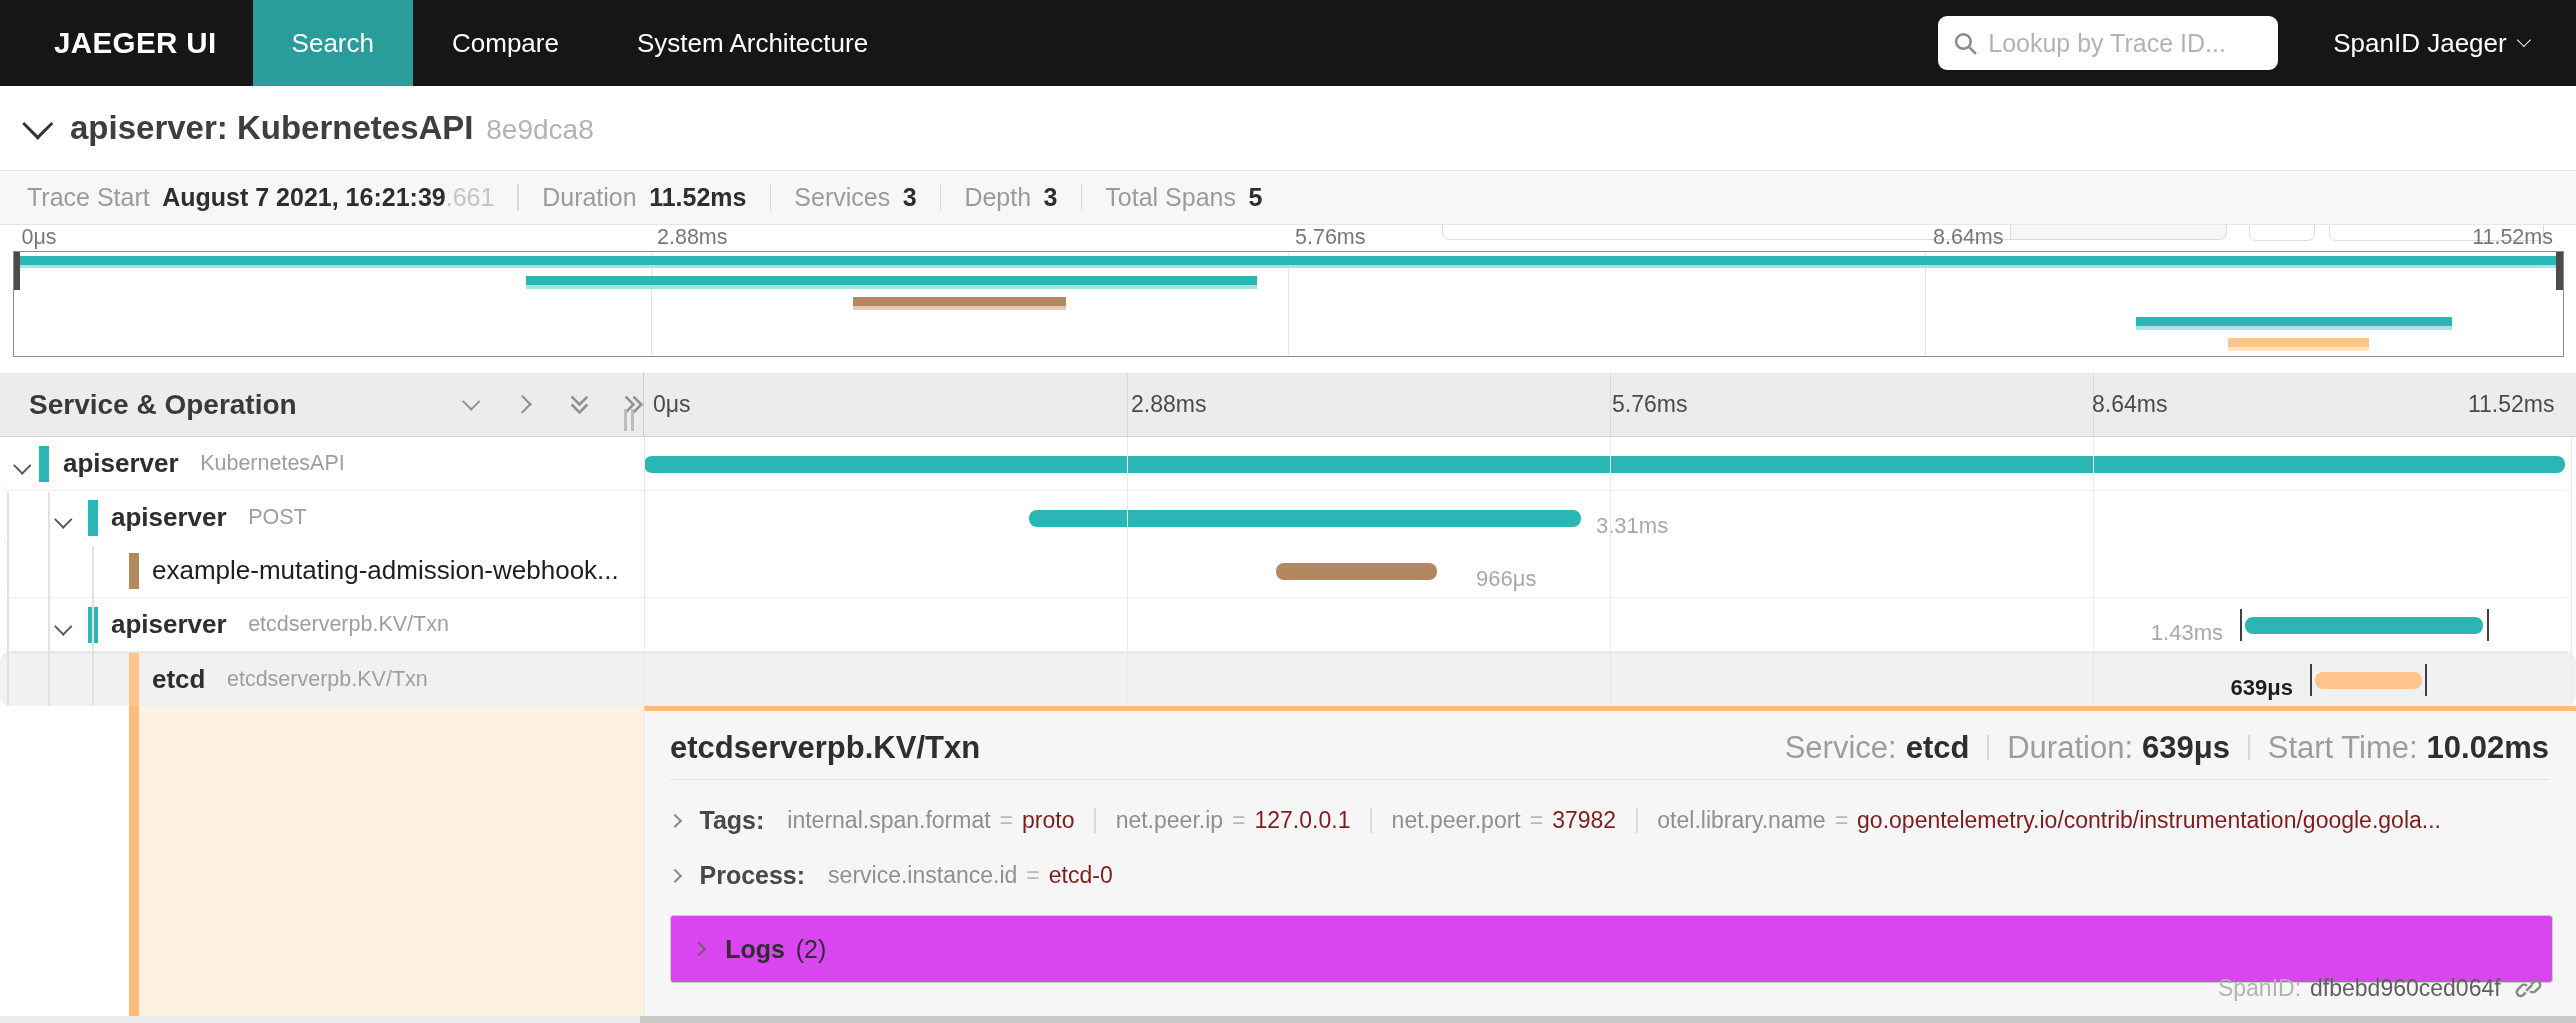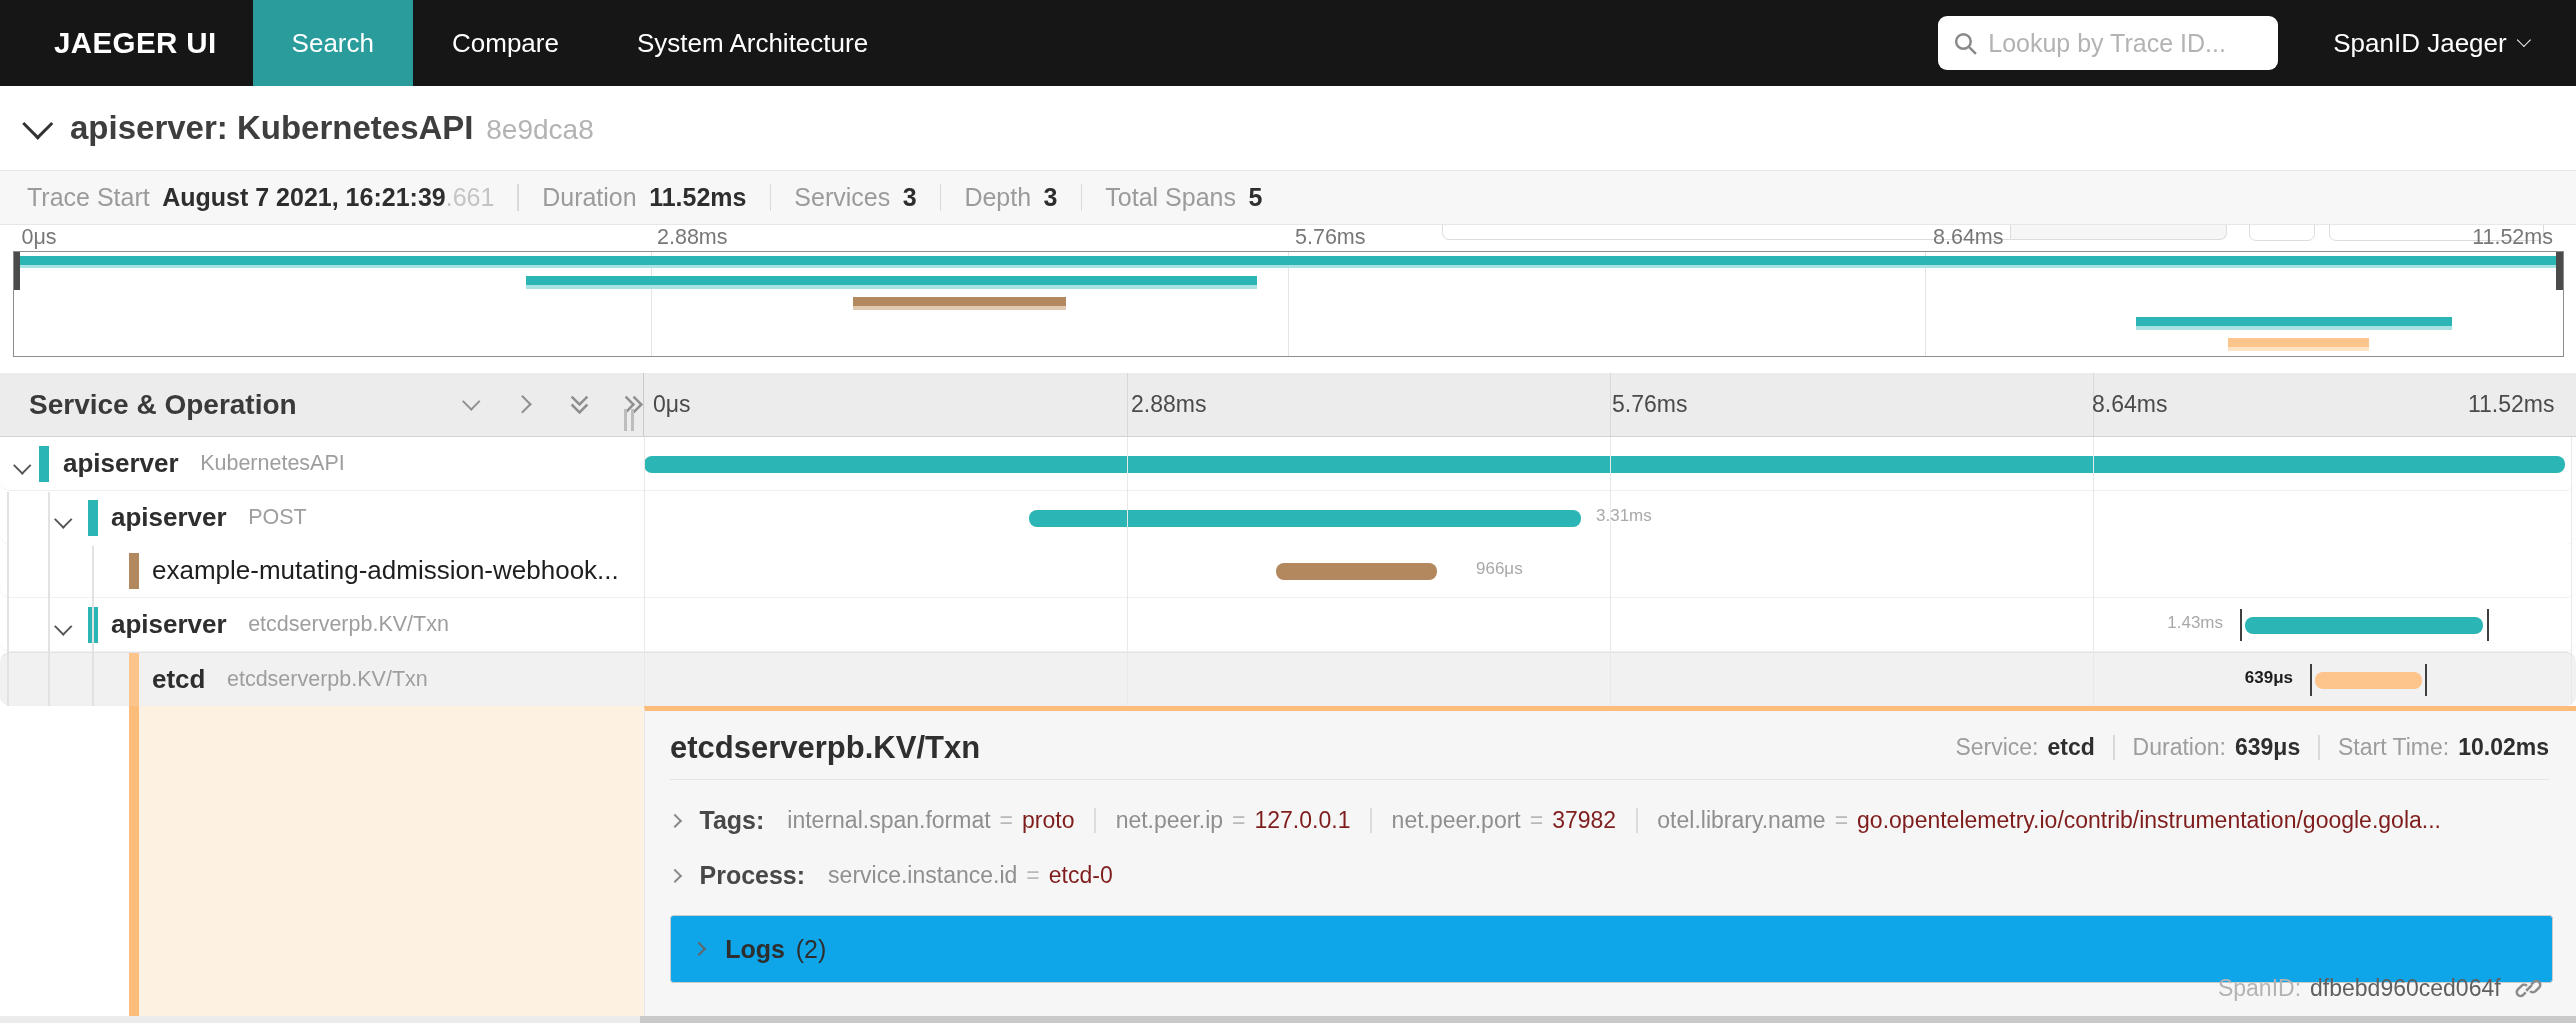--- a/index.html
+++ b/index.html
@@ -83,49 +83,49 @@
     border-bottom:0.9px solid #f0f0f0; cursor:pointer;border-radius:10px; }
   .row.selected { background:#f1f1f1; border-top:0.9px solid #e3e3e3; }
   .row .svc { position:absolute; top:0; height:53px; display:flex; align-items:center; gap:21.5px; }
   .row .svc .name { font-size:26px; font-weight:600; color:#2e2e2e; white-space:nowrap; max-width:483px;
     overflow:hidden; text-overflow:ellipsis; }
   .row .svc .name.plain { font-weight:400; color:#1e1e1e; }
   .row .svc .op { font-size:21.5px; color:#9e9e9e; white-space:nowrap; }
   .row .tog { position:absolute; top:21.5px; width:12.5px; height:12.5px; border-width:2.7px; border-color:#555; }
   .colorbar { position:absolute; width:9.8px; }
   .span-bar { position:absolute; height:17px; border-radius:8px; top:19px; }
-  .bar-label { position:absolute; font-size:17px; color:#a9a9a9; top:15px; white-space:nowrap; }
+  .bar-label { position:absolute; font-size:22px; color:#a9a9a9; top:22px; white-space:nowrap; }
   .bar-label.strong { color:#1d1d1d; font-weight:700; }
   .end-tick { position:absolute; width:1.8px; height:32px; background:#3f3f3f; top:10.7px; }
   .vgrid { position:absolute; width:0.9px; background:#e8e8e8; }
   .guide { position:absolute; width:1.8px; background:#e2e2e2; }
 
   
   .detail-left { position:absolute; left:0; top:706px; width:644px; height:310px; background:#fff; }
   .peach { position:absolute; left:139px; top:0; width:505px; height:310px; background:#fdf2e2; }
   .sel-band { position:absolute; left:129px; width:9.8px; background:#fbbd79; }
   .detail { position:absolute; left:644px; top:706px; width:1932px; height:310px; background:#f6f6f6;
     border-top:5.4px solid #fbbd79; border-left:0.9px solid #e8e8e8; }
   .d-head { position:absolute; left:25px; right:27px; top:14.3px; height:55px;
     display:flex; align-items:center; border-bottom:0.9px solid #e4e4e4; padding-bottom:9px; }
   .d-head h3 { font-size:31px; font-weight:700; color:#2f2f2f; }
-  .d-meta { margin-left:auto; display:flex; align-items:center; font-size:23px; }
+  .d-meta { margin-left:auto; display:flex; align-items:center; font-size:31px; }
   .d-meta .lab { color:#9d9d9d; margin-right:9px; }
   .d-meta .val { color:#2e2e2e; font-weight:700; }
   .d-meta .sep { width:1.8px; height:25px; background:#d9d9d9; margin:0 18px; }
   .acc-row { position:absolute; left:25px; right:27px; height:47px; display:flex; align-items:center;
     font-size:23px; cursor:pointer; }
   .acc-row .tog-chev { width:9.8px; height:9.8px; border-width:2.7px; border-color:#8a8a8a; margin-right:19.7px; flex:0 0 auto; }
   .acc-row .acc-lab { font-weight:700; color:#484848; font-size:25px; margin-right:23px; }
   .kv { display:flex; align-items:center; white-space:nowrap; }
   .kv .k { color:#8f8f8f; }
   .kv .eq { color:#b9b9b9; margin:0 9px; }
   .kv .v { color:#7f1d1d; }
   .kv-sep { width:1.8px; height:25px; background:#dcdcdc; margin:0 19.7px; }
-  .logs-box { position:absolute; left:25px; right:23px; top:204px; height:68px; background:#0ea5e9;
+  .logs-box { position:absolute; left:25px; right:23px; top:204px; height:68px; background:#d946ef;
     border:0.9px solid #cccccc; border-radius:3.6px; display:flex; align-items:center; padding-left:23px; cursor:pointer; }
   .logs-box .tog-chev { width:9.8px; height:9.8px; border-width:2.7px; border-color:#666; margin-right:21.5px; }
   .logs-box .l1 { font-size:25px; font-weight:700; color:#2e2e2e; margin-right:10.7px; }
   .logs-box .l2 { font-size:25px; color:#2e2e2e; }
   .spanid { position:absolute; right:34px; bottom:14.3px; display:flex; align-items:center; gap:9px; font-size:23px; }
   .spanid .lab { color:#b3b3b3; }
   .spanid .val { color:#5f5f5f; }
 
   .bottom-bar { position:absolute; left:0; top:1016px; width:2576px; height:7.2px; background:#ececec; }
   .bottom-thumb { position:absolute; left:640px; top:0; width:1936px; height:7.2px; background:#c9c9c9; }

